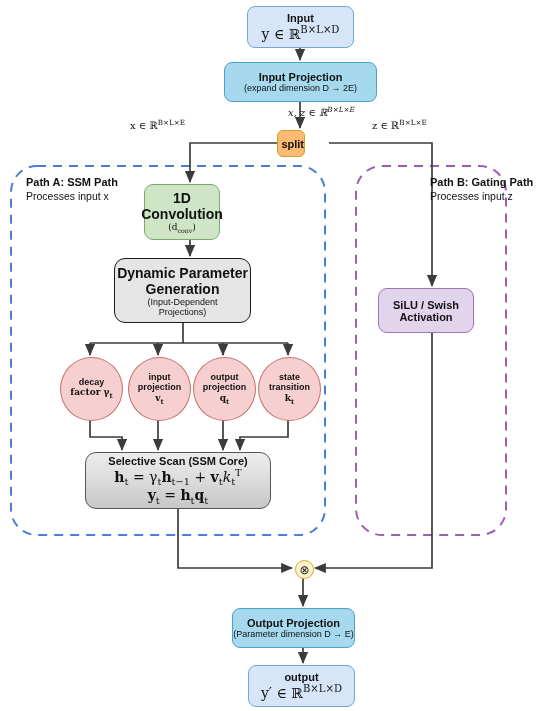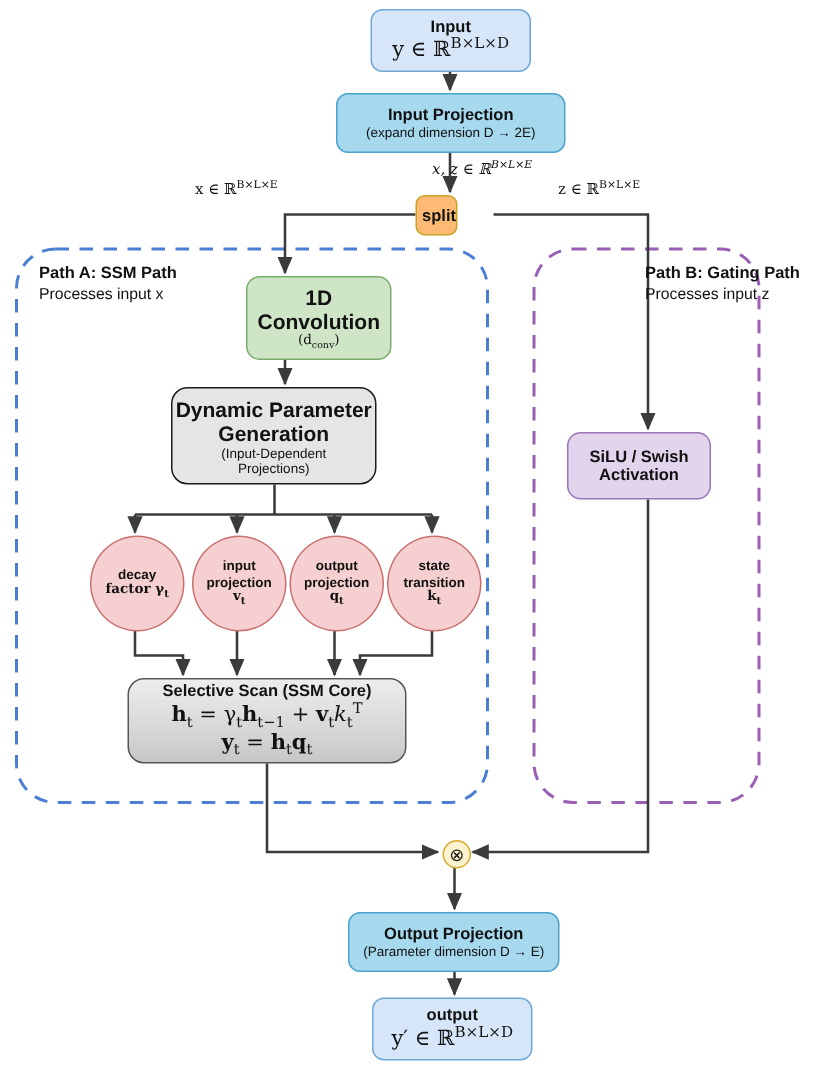--- a/index.html
+++ b/index.html
@@ -15,30 +15,30 @@
   .math{font-family:"DejaVu Serif", serif;}
   .sub{font-size:9px;}
 
   
   .b-input{left:247px;top:6px;width:107px;height:42px;background:#d6e6f8;
            border:1.4px solid #6fa8d6;border-radius:8px;}
   .b-inproj{left:224px;top:62px;width:153px;height:40px;background:#a6d8ee;
             border:1.4px solid #4ba3cd;border-radius:8px;}
   .b-split{left:277px;top:130px;width:28px;height:27px;background:#fdba74;
            border:1.6px solid #c9a227;border-radius:6px;align-items:flex-end;}
-  .b-conv{left:164px;top:184px;width:97px;height:56px;background:#cfe6c6;
+  .b-conv{left:144px;top:184px;width:76px;height:56px;background:#cfe6c6;
           border:1.5px solid #7aab6c;border-radius:9px;}
   .b-dyn{left:114px;top:258px;width:137px;height:65px;background:#e5e5e5;
          border:1.6px solid #1b1b1b;border-radius:11px;}
   .b-scan{left:85px;top:452px;width:186px;height:57px;border:1.6px solid #555;
           border-radius:11px;
           background:linear-gradient(#ededed 0%,#d9d9d9 55%,#c7c7c7 100%);}
   .b-silu{left:378px;top:288px;width:96px;height:45px;background:#e2d4ec;
           border:1.5px solid #9a76b8;border-radius:9px;}
-  .b-outproj{left:232px;top:608px;width:141px;height:40px;background:#a6d8ee;
+  .b-outproj{left:232px;top:608px;width:123px;height:40px;background:#a6d8ee;
              border:1.4px solid #4ba3cd;border-radius:8px;}
   .b-output{left:248px;top:665px;width:107px;height:42px;background:#d6e6f8;
             border:1.4px solid #6fa8d6;border-radius:8px;}
 
   
   .ell{position:absolute;width:61px;height:62px;border-radius:50%;
        background:#f6cfd0;border:1.5px solid #c9706f;
        display:flex;align-items:center;justify-content:center;text-align:center;
        font-size:9px;font-weight:bold;line-height:1.15;top:357px;}
   .e1{left:60px;} .e2{left:128px;} .e3{left:193px;} .e4{left:258px;}

